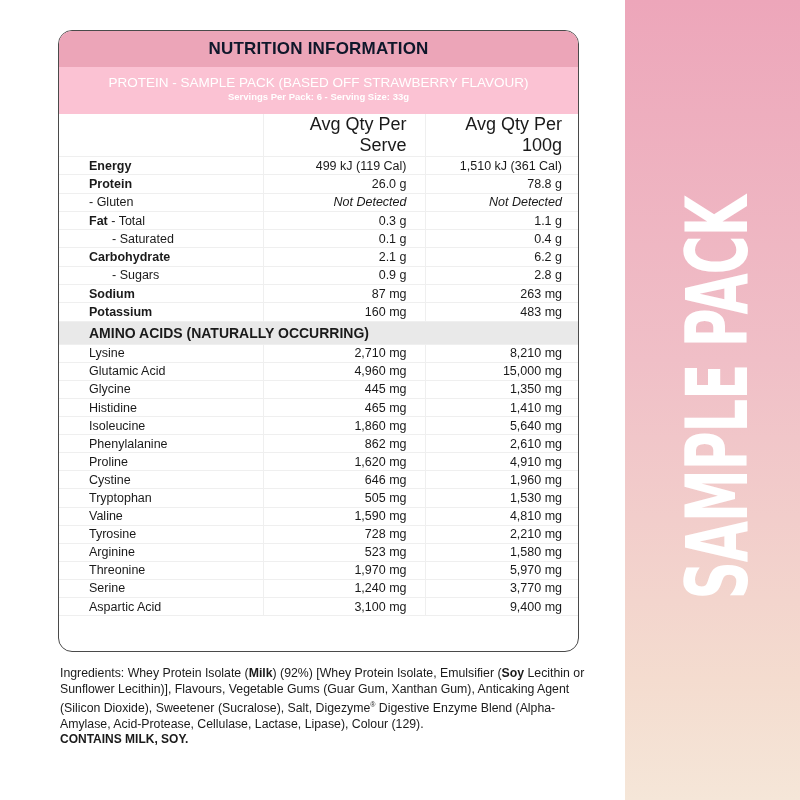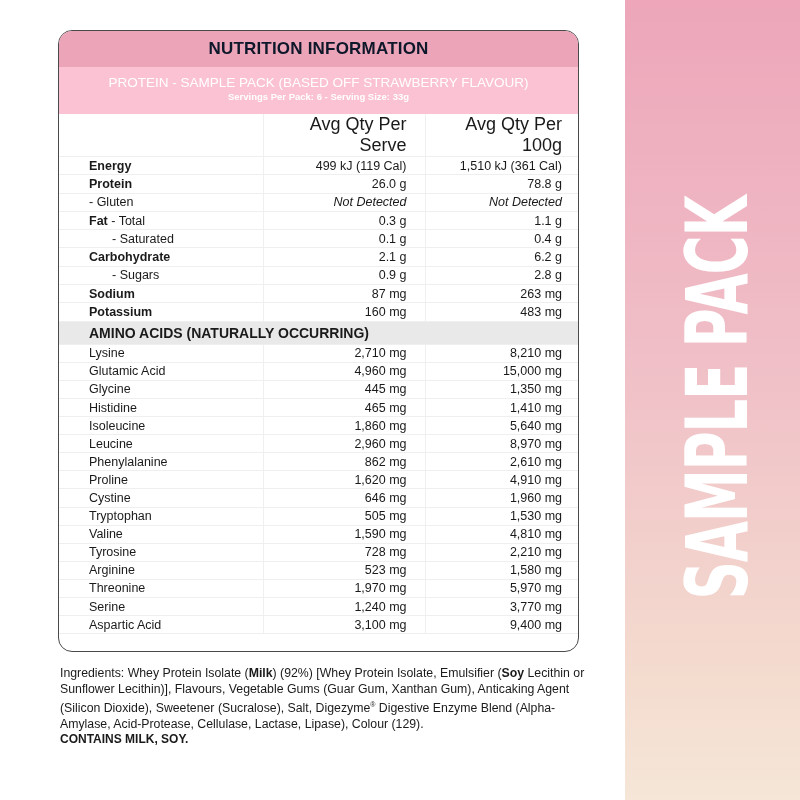--- a/index.html
+++ b/index.html
@@ -148,25 +148,20 @@
           <td class="n">Histidine</td>
           <td class="v">465 mg</td>
           <td class="v">1,410 mg</td>
         </tr>
     <tr class="ami">
           <td class="n">Isoleucine</td>
           <td class="v">1,860 mg</td>
           <td class="v">5,640 mg</td>
         </tr>
     <tr class="ami">
-          <td class="n">Leucine</td>
-          <td class="v">2,960 mg</td>
-          <td class="v">8,970 mg</td>
-        </tr>
-    <tr class="ami">
           <td class="n">Phenylalanine</td>
           <td class="v">862 mg</td>
           <td class="v">2,610 mg</td>
         </tr>
     <tr class="ami">
           <td class="n">Proline</td>
           <td class="v">1,620 mg</td>
           <td class="v">4,910 mg</td>
         </tr>
     <tr class="ami">

